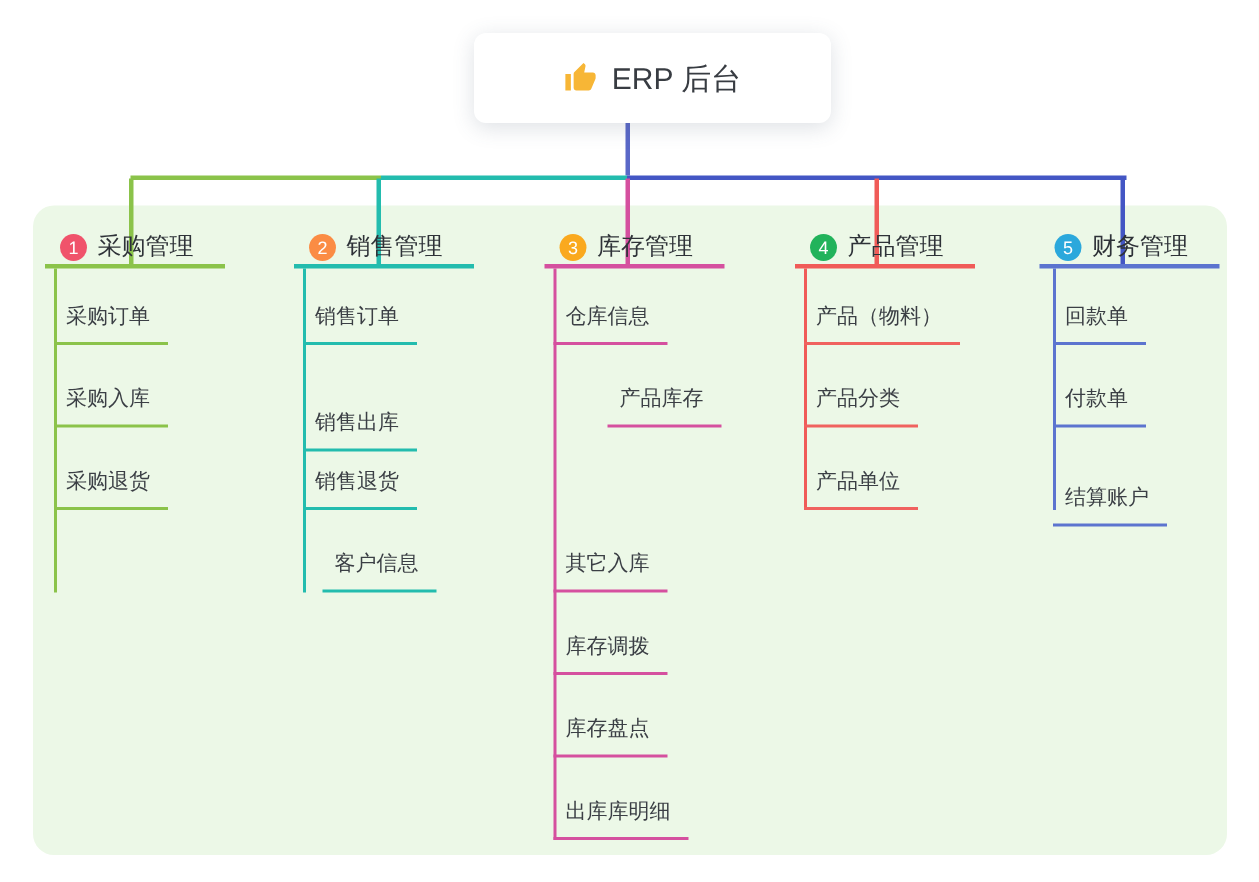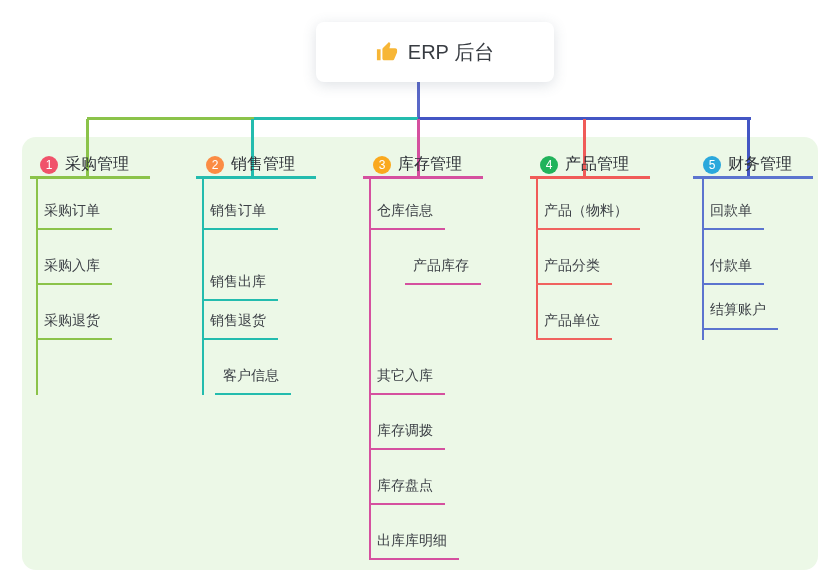--- a/index.html
+++ b/index.html
@@ -139,15 +139,15 @@
   <div class="child chbd4" style="left:536px;top:256px;">产品分类</div>
   <div class="child chbd4" style="left:536px;top:311px;">产品单位</div>
 
   <div class="bheader bd5" style="left:693px;">
     <span class="badge bg5">5</span>
     <span class="branch-label">财务管理</span>
   </div>
   <div class="spine lc5" style="left:702px;height:161px;"></div>
   <div class="child chbd5" style="left:702px;top:201px;">回款单</div>
   <div class="child chbd5" style="left:702px;top:256px;">付款单</div>
-  <div class="child chbd5" style="left:702px;top:301px;font-family:Liberation Serif, serif;">结算账户</div>
+  <div class="child chbd5" style="left:702px;top:322px;">结算账户</div>
 
 </div>
 
 </body></html>

